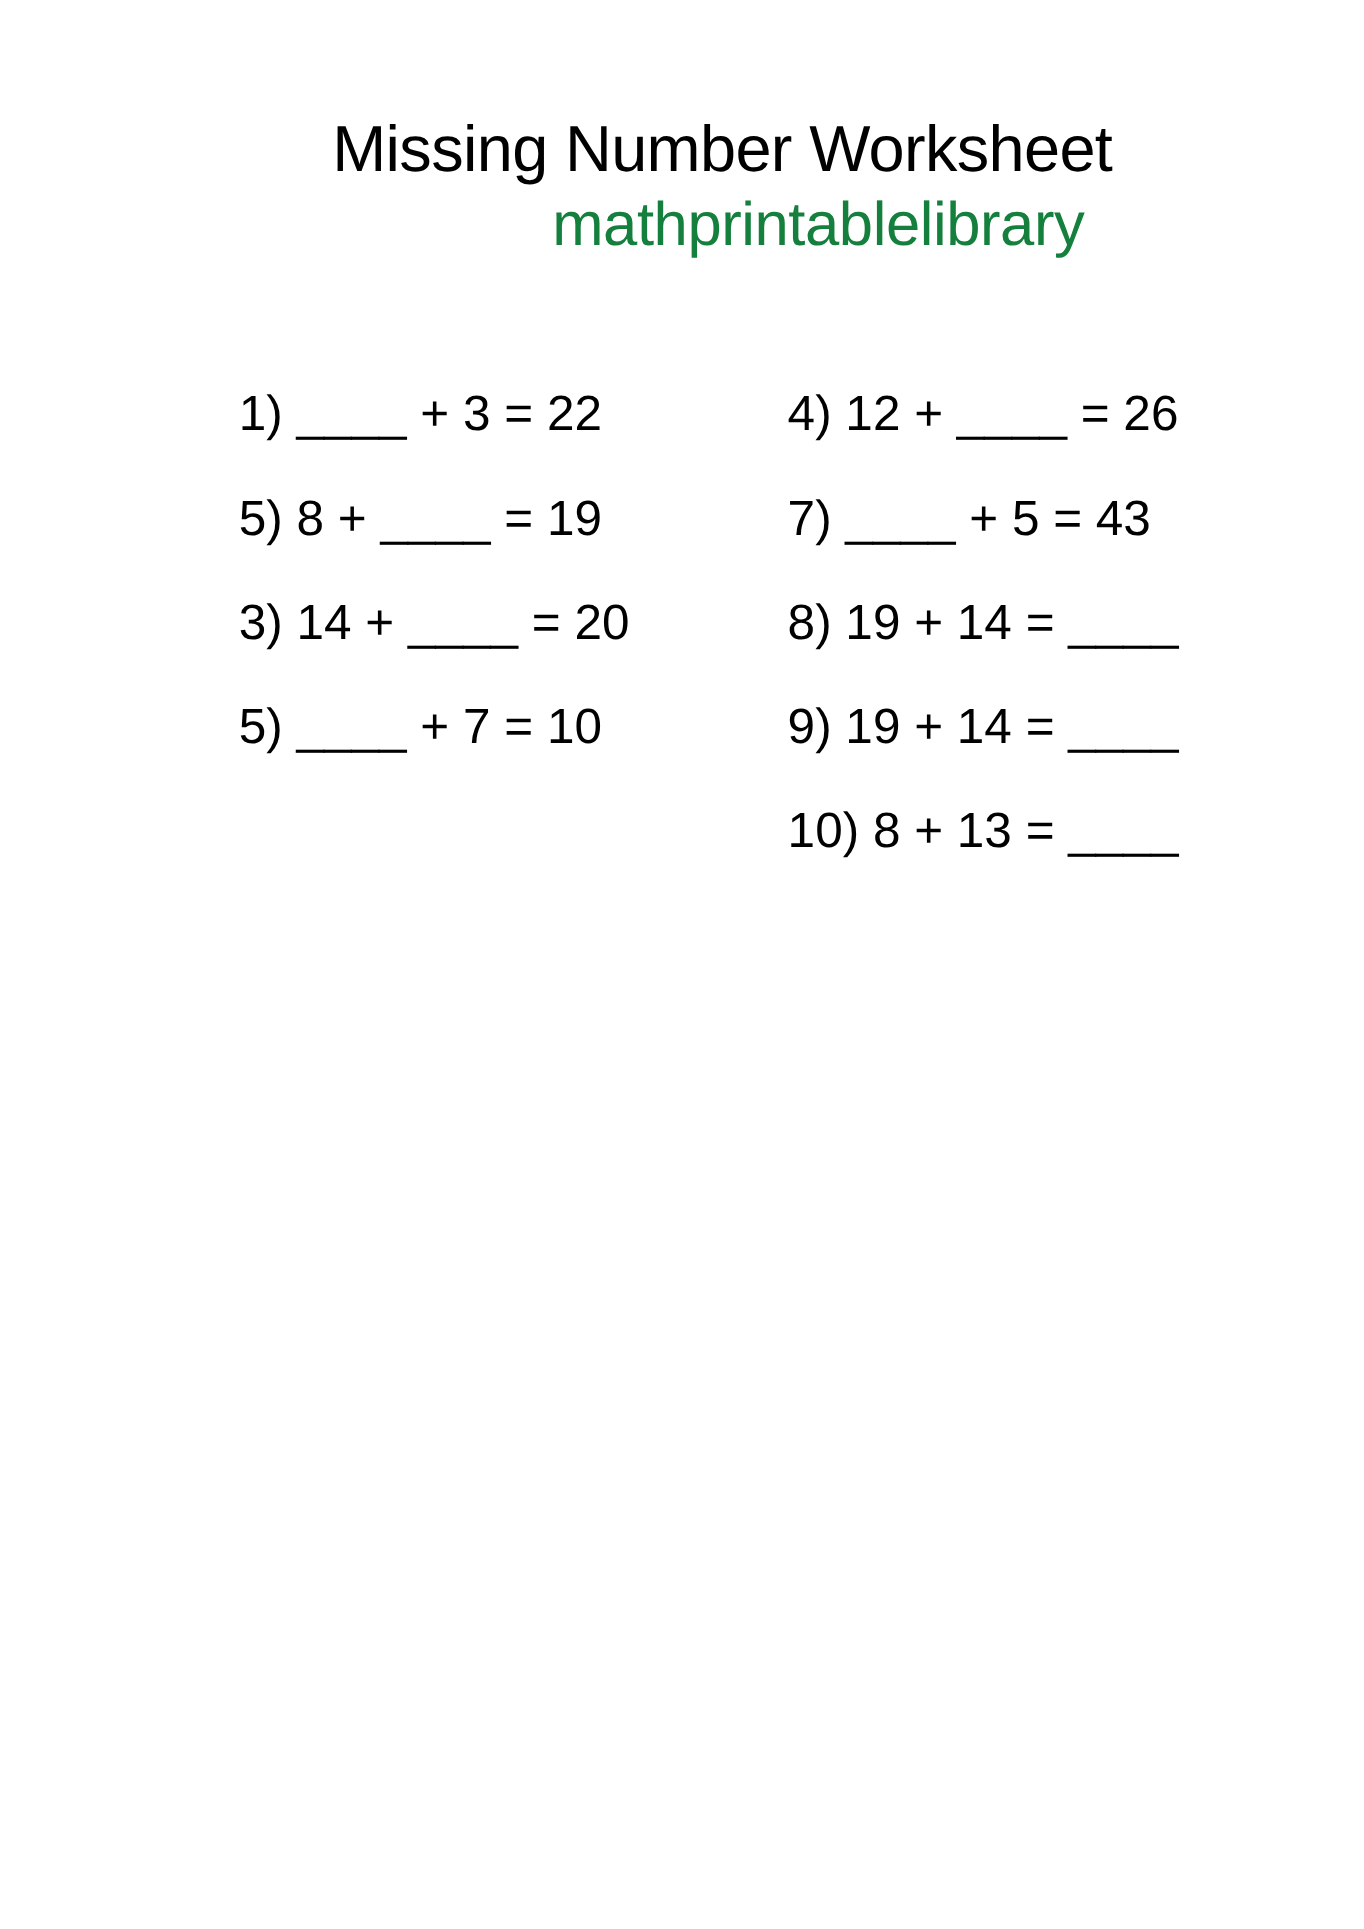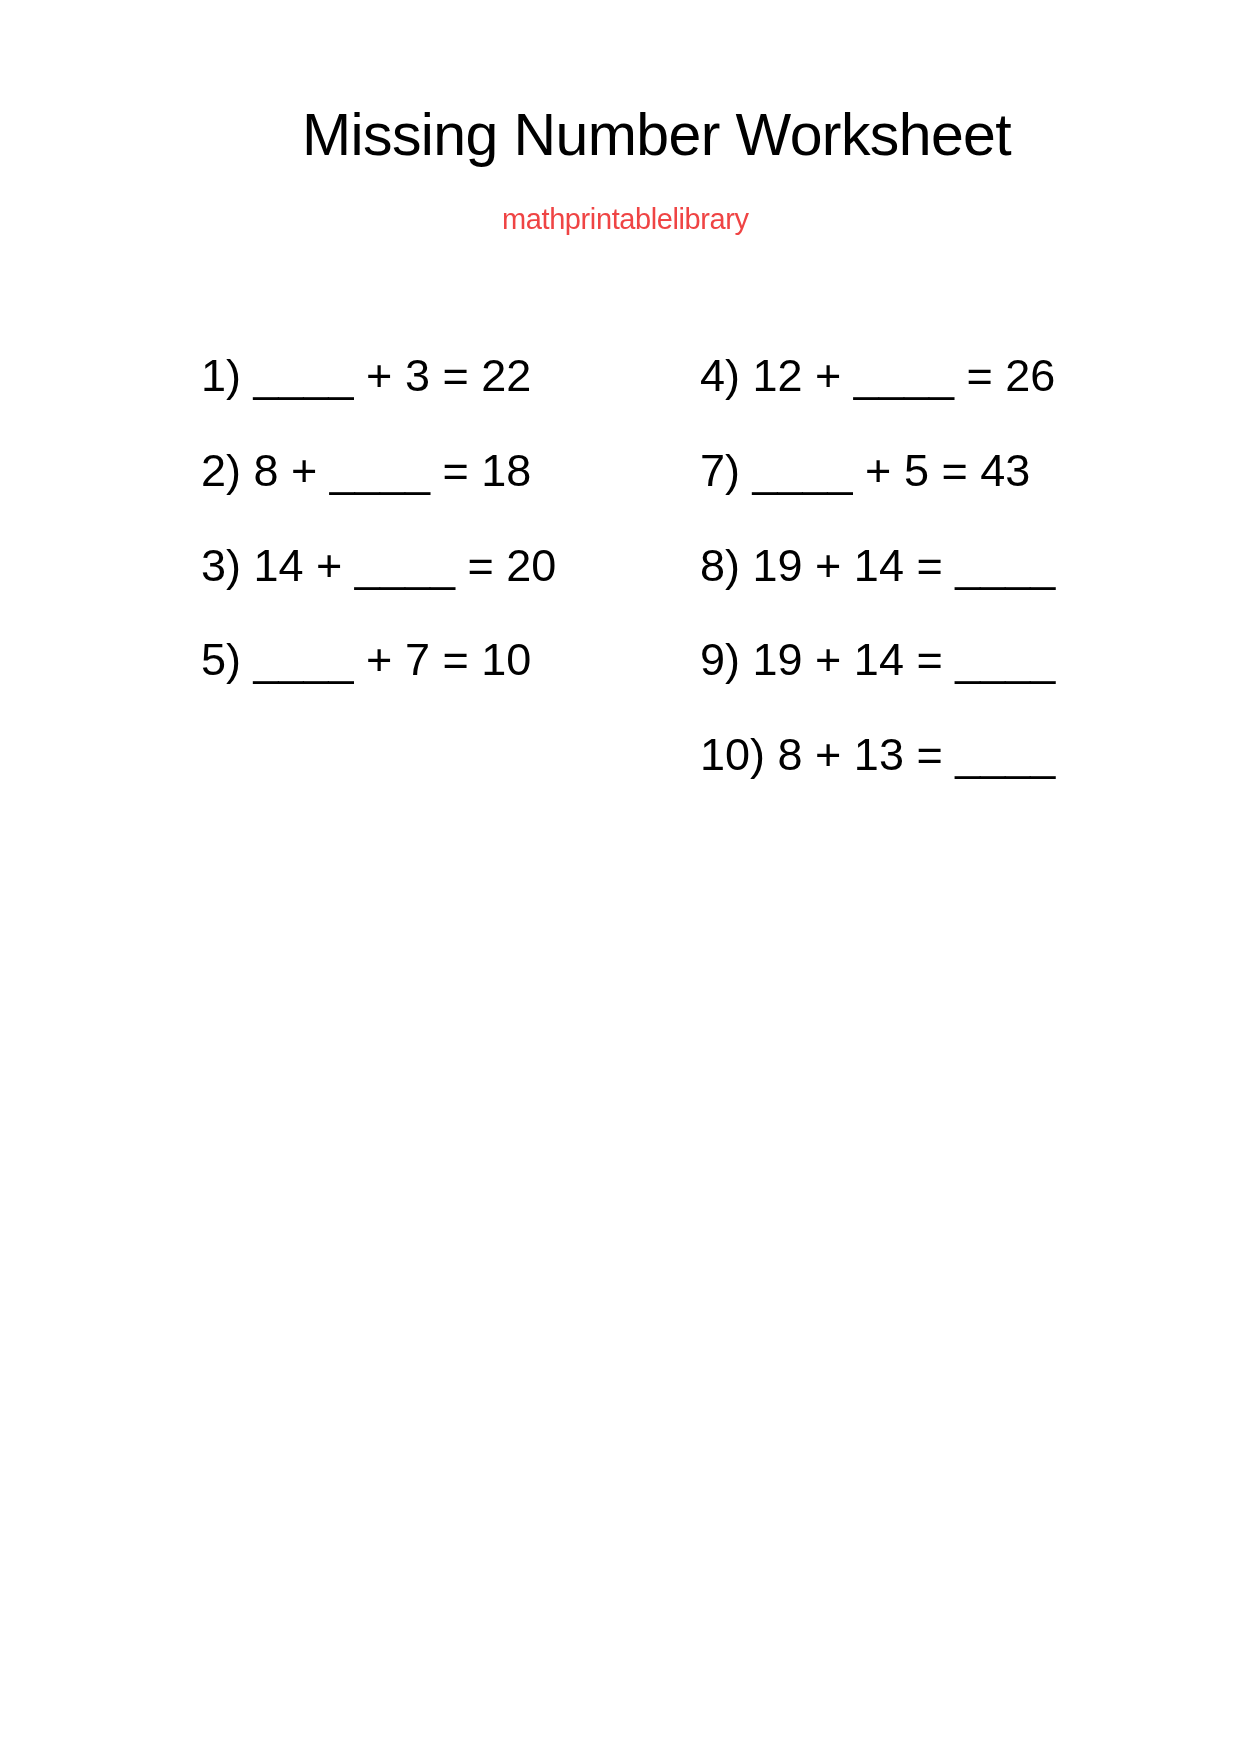--- a/index.html
+++ b/index.html
@@ -21,56 +21,57 @@
       top: 101px;
       width: 736px;
       font-size: 59px;
       line-height: 68px;
       white-space: nowrap;
       letter-spacing: -0.6px;
     }
     .subtitle {
       position: absolute;
       left: 502px;
-      top: 194px;
-      font-size: 29px;
+      top: 179px;
+      font-size: 56px;
       line-height: 50px;
       white-space: nowrap;
-      color: #ef4444;
+      color: #15803d;
       letter-spacing: -0.4px;
     }
     .problems {
       position: absolute;
       top: 350px;
       left: 0;
       width: 1240px;
     }
     .col {
       position: absolute;
       top: 0;
     }
     .col.left { left: 201px; }
     .col.right { left: 700px; }
     .problem {
       height: 94.75px;
       font-size: 45px;
       line-height: 52px;
       white-space: pre;
+      margin-left: 16px;
     }
   </style>
 </head>
 <body>
 
 <div class="title">Missing Number Worksheet</div>
 <div class="subtitle">mathprintablelibrary</div>
 
 <div class="problems">
   <div class="col left">
     <div class="problem">1) ____ + 3 = 22</div>
-    <div class="problem">2) 8 + ____ = 18</div>
+    <div class="problem">5) 8 + ____ = 19</div>
     <div class="problem">3) 14 + ____ = 20</div>
     <div class="problem">5) ____ + 7 = 10</div>
   </div>
   <div class="col right">
     <div class="problem">4) 12 + ____ = 26</div>
     <div class="problem">7) ____ + 5 = 43</div>
     <div class="problem">8) 19 + 14 = ____</div>
     <div class="problem">9) 19 + 14 = ____</div>
     <div class="problem">10) 8 + 13 = ____</div>
   </div>

